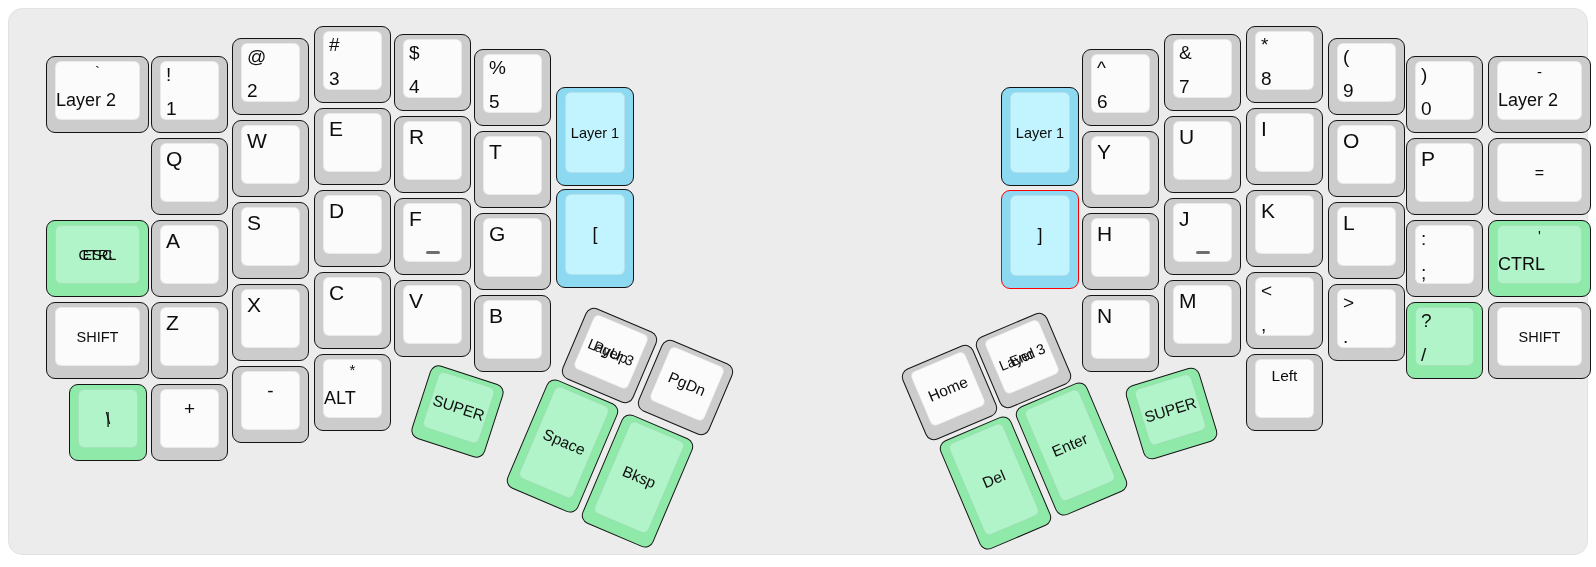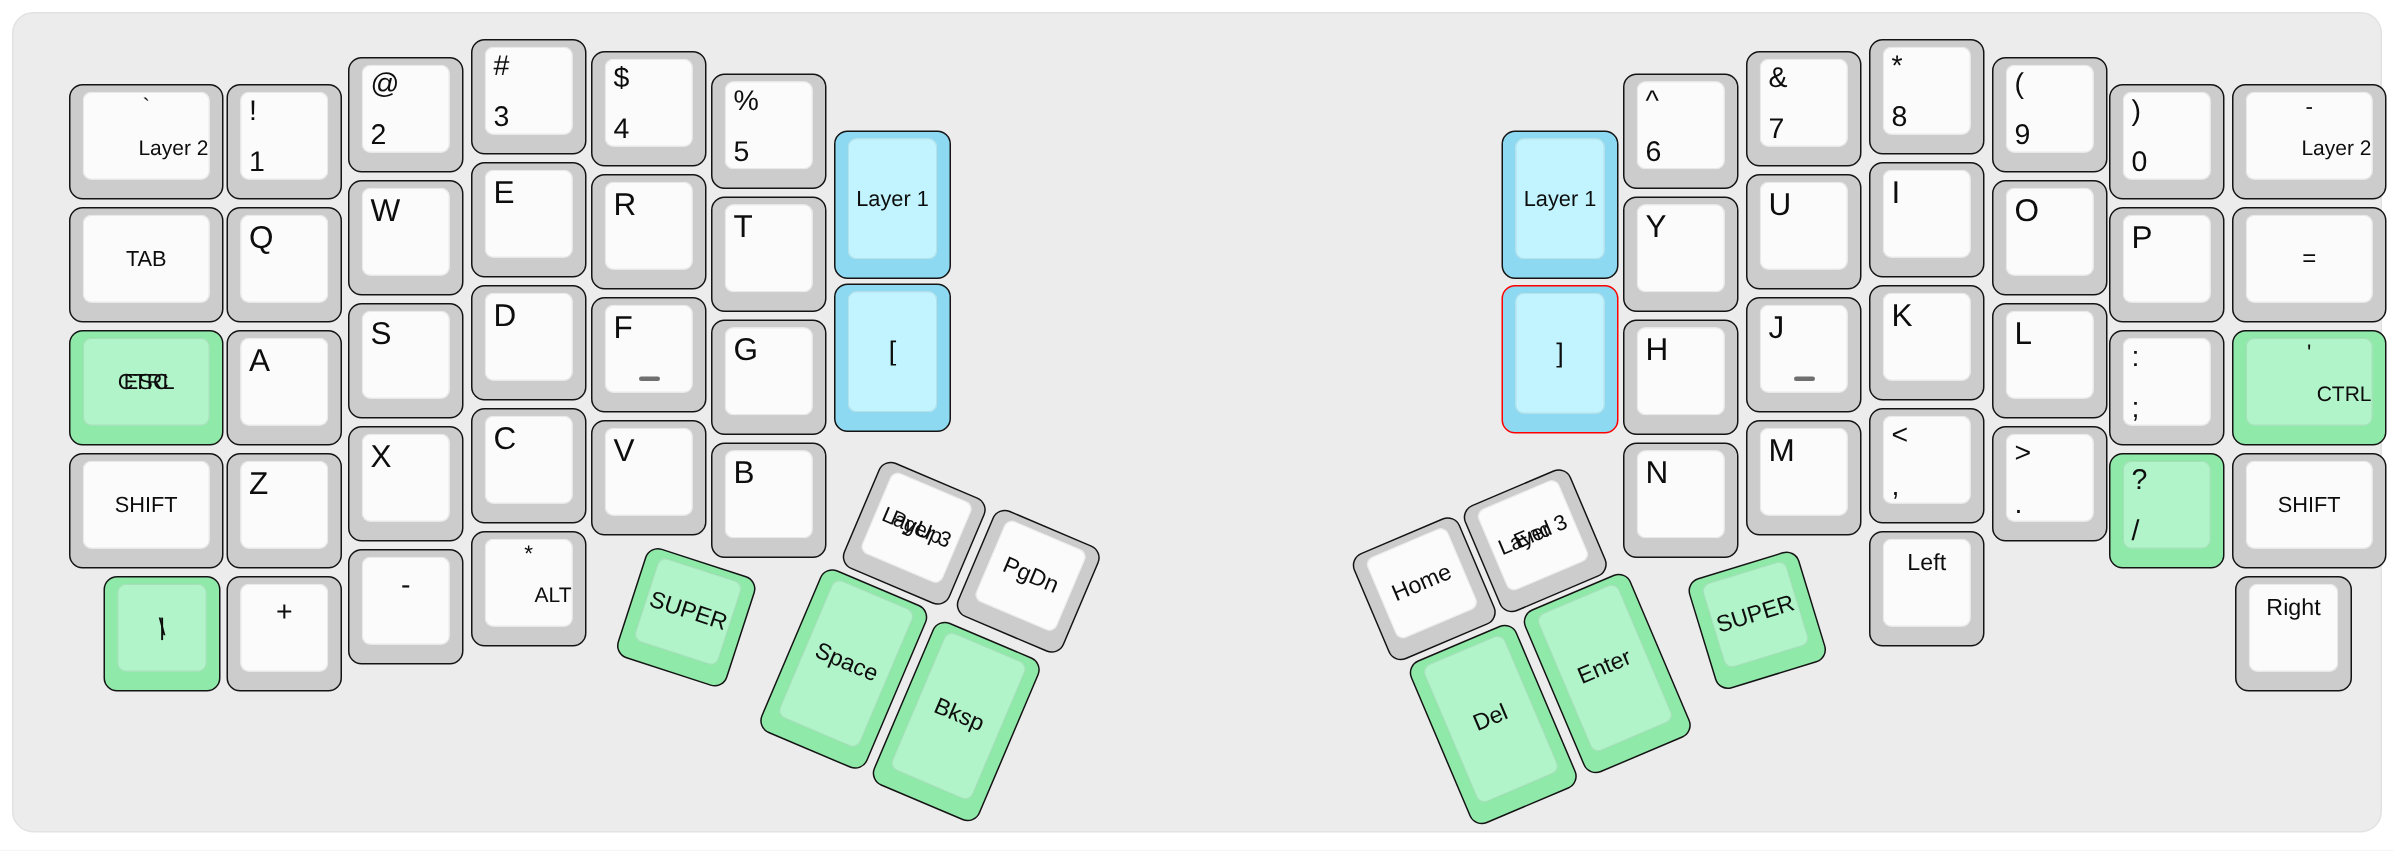--- a/index.html
+++ b/index.html
@@ -41,21 +41,21 @@
   .c-green .cap{background:var(--key-green-top);}
   .c-cyan .cap{background:var(--key-cyan-top);}
   .lbl{position:absolute;white-space:nowrap;}
   
   .l-letter-1{left:5px;top:3px;font-size:21px;}
   
   .l-pair-1{left:5px;top:2px;font-size:19px;}
   .l-pair-2{left:5px;top:36px;font-size:19px;}
   
   .l-cpair-1{left:0;width:100%;text-align:center;top:1px;font-size:15px;}
-  .l-cpair-2{left:0;width:100%;text-align:right;top:28px;font-size:14px;}
+  .l-cpair-2{left:0;width:100%;text-align:left;top:28px;font-size:18px;}
   
   .s-center .cap,.s-thumb .cap{
     display:flex;flex-direction:column;align-items:center;justify-content:center;
     gap:3px;font-size:14.5px;text-align:center;
   }
   .s-thumb .cap{font-size:15.5px;}
   
   .l-word-1{left:0;width:100%;text-align:center;top:7px;font-size:15.5px;}
   
   .l-sym-1{left:0;width:100%;text-align:center;top:8px;font-size:19px;}
@@ -68,25 +68,20 @@
 </head>
 <body>
 
 <div class="panel">
     <div class="key c-white s-cpair" style="left: 37px; top: 47px; width: 103px; height: 77px;">
       <div class="cap">
         <span class="lbl l-cpair-1">`</span>
         <span class="lbl l-cpair-2">Layer 2</span>
       </div>
     </div>
-    <div class="key c-white s-center" style="left: 37px; top: 129px; width: 103px; height: 77px;">
-      <div class="cap">
-        <span class="lbl l-center-1">TAB</span>
-      </div>
-    </div>
     <div class="key c-green s-center" style="left: 37px; top: 211px; width: 103px; height: 77px; padding-left: 16px;">
       <div class="cap">
         <span class="lbl l-center-1">ESC</span>
         <span class="lbl l-center-2">CTRL</span>
       </div>
     </div>
     <div class="key c-white s-center" style="left: 37px; top: 293px; width: 103px; height: 77px;">
       <div class="cap">
         <span class="lbl l-center-1">SHIFT</span>
       </div>
@@ -393,25 +388,20 @@
       <div class="cap">
         <span class="lbl l-cpair-1">'</span>
         <span class="lbl l-cpair-2">CTRL</span>
       </div>
     </div>
     <div class="key c-white s-center" style="left: 1479px; top: 293px; width: 103px; height: 77px;">
       <div class="cap">
         <span class="lbl l-center-1">SHIFT</span>
       </div>
     </div>
-    <div class="key c-white s-word" style="left: 1481px; top: 375px; width: 78px; height: 77px;">
-      <div class="cap">
-        <span class="lbl l-word-1">Right</span>
-      </div>
-    </div>
     <div class="key c-white s-thumb" style="left: 902px; top: 345px; width: 77px; height: 77px; transform: rotate(-23deg);">
       <div class="cap">
         <span class="lbl l-thumb-1">Home</span>
       </div>
     </div>
     <div class="key c-white s-center" style="left: 976px; top: 313px; width: 77px; height: 77px; transform: rotate(-23deg);">
       <div class="cap">
         <span class="lbl l-center-1">End</span>
         <span class="lbl l-center-2">Layer 3</span>
       </div>

